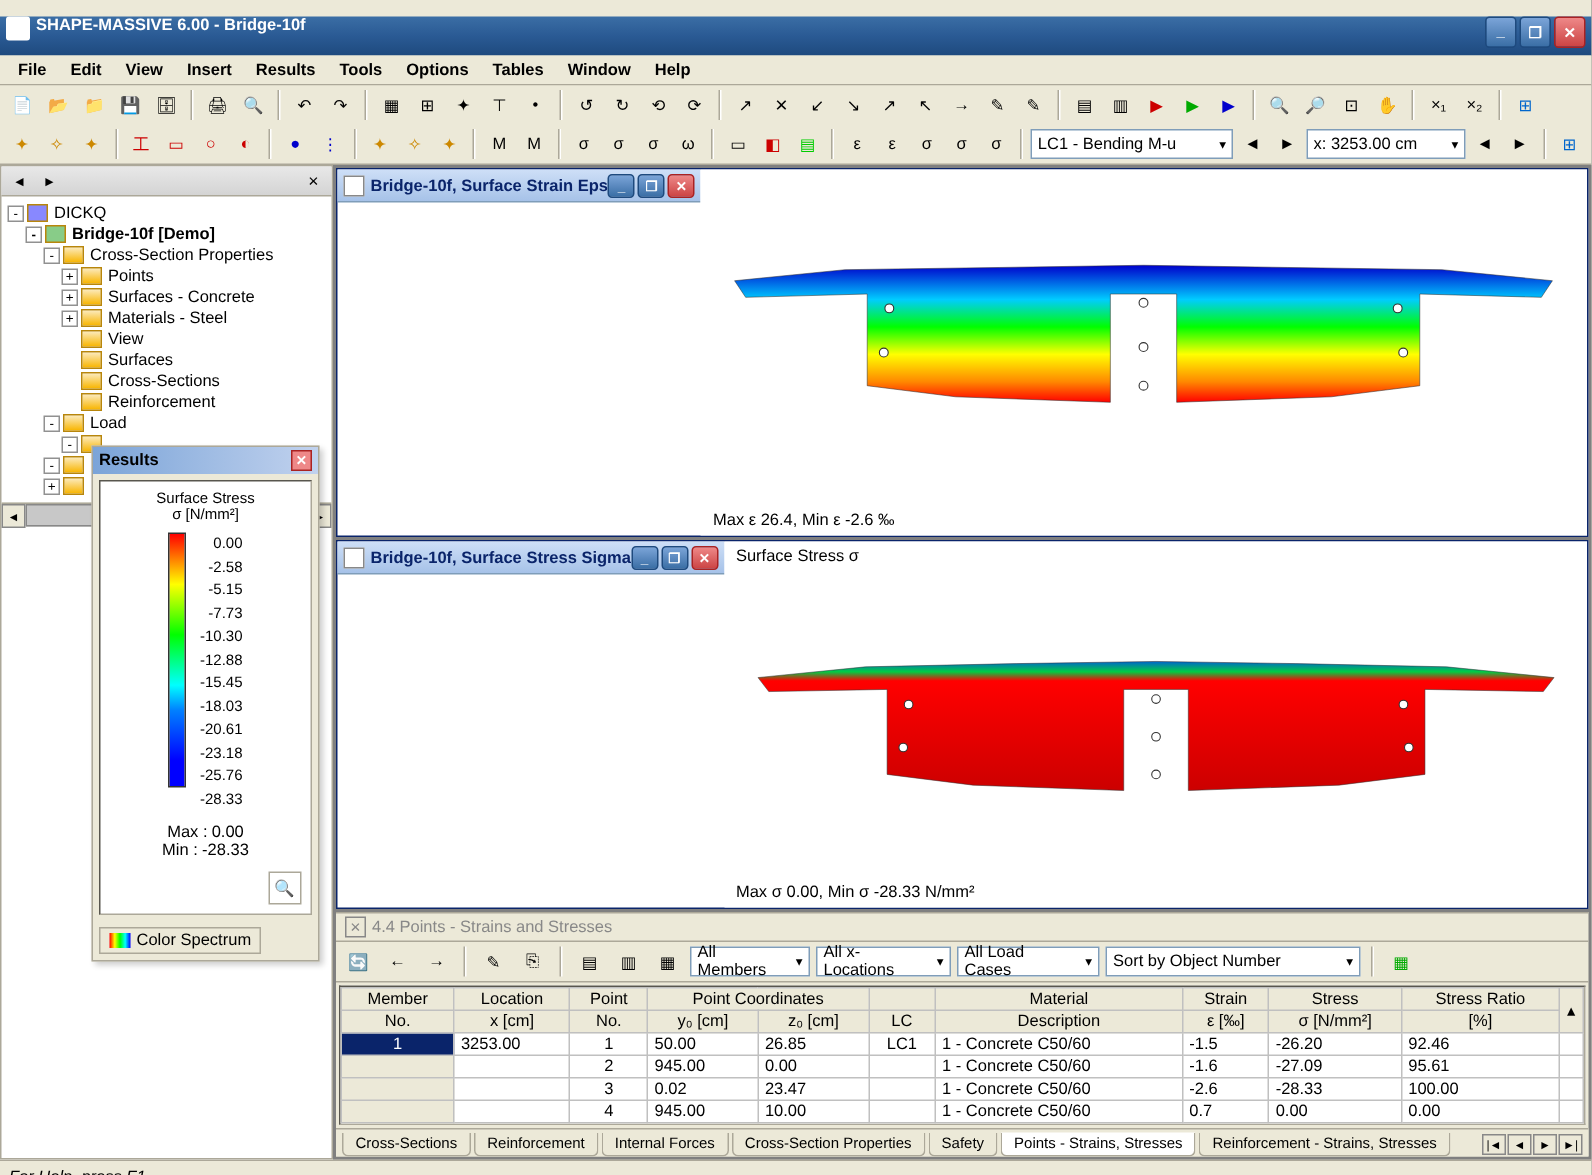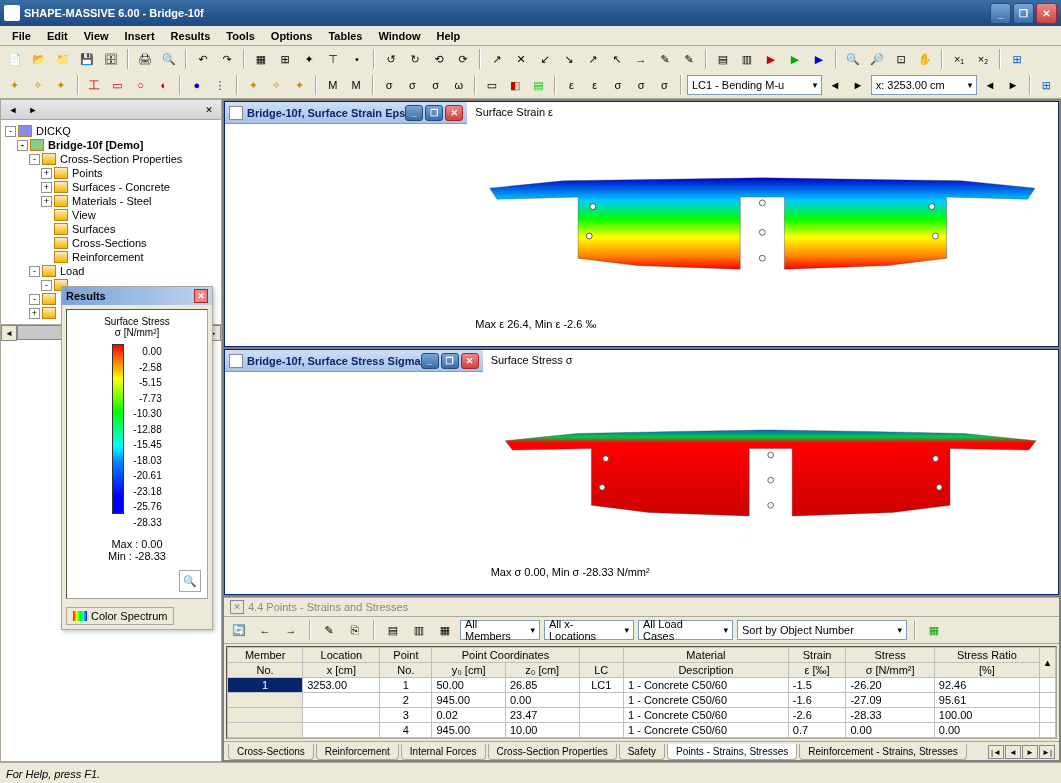--- a/index.html
+++ b/index.html
@@ -1,18 +1,18 @@
 <!DOCTYPE html>
 <html><head>
 <meta charset="utf-8">
 <style>
 * { box-sizing: border-box; margin: 0; padding: 0; font-family: Tahoma, Arial, sans-serif; font-size: 11px; }
 body { background: #ece9d8; overflow: hidden; }
 
-.titlebar { height: 26px; background: linear-gradient(to bottom, #3b6ea5 0%, #2a5a94 50%, #1e4a7e 100%); display: flex; align-items: center; padding: 0 4px; color: white; }
+.titlebar { height: 26px; background: linear-gradient(to bottom, #3b6ea5 0%, #2a5a94 50%, #1e4a7e 100%); display: flex; padding: 0 4px; color: white; margin-top: 11px; }
 .titlebar .icon { width: 16px; height: 16px; background: #fff; margin-right: 4px; border-radius: 2px; }
 .titlebar .title { flex: 1; font-weight: bold; }
 .winbtns { display: flex; gap: 2px; }
 .winbtn { width: 21px; height: 21px; background: linear-gradient(to bottom, #7ba4d8, #3a6ea5); border: 1px solid #1e4a7e; border-radius: 3px; display: flex; align-items: center; justify-content: center; color: white; font-weight: bold; font-size: 10px; cursor: pointer; }
 .winbtn.close { background: linear-gradient(to bottom, #e88, #c44); border-color: #a22; }
 
 .menubar { height: 20px; background: #ece9d8; display: flex; align-items: center; padding: 0 4px; border-bottom: 1px solid #aca899; }
 .menubar span { padding: 2px 8px; cursor: pointer; font-weight: bold; }
 
 .toolbars { background: #ece9d8; border-bottom: 1px solid #aca899; }
@@ -50,21 +50,21 @@
 
 .content { flex: 1; display: flex; flex-direction: column; background: #808080; padding: 2px; gap: 2px; overflow: hidden; }
 
 .subwindow { background: white; border: 1px solid #0a246a; display: flex; flex-direction: row; }
 .sub-titlebar { height: 22px; background: linear-gradient(to bottom, #cedff7, #a6c2e8); display: flex; align-items: center; padding: 0 4px; font-weight: bold; color: #0a246a; border-bottom: 1px solid #7f9db9; }
 .sub-titlebar .title-icon { width: 14px; height: 14px; background: #fff; border: 1px solid #888; margin-right: 4px; }
 .sub-titlebar .winbtns { margin-left: auto; }
 .sub-titlebar .winbtn { width: 18px; height: 16px; font-size: 9px; }
 .sub-body { flex: 1; padding: 4px 8px; background: white; position: relative; overflow: hidden; }
 .sub-body .caption { font-size: 11px; }
-.sub-body .bottom-caption { position: absolute; bottom: 16px; left: 8px; font-size: 11px; }
+.sub-body .bottom-caption { position: absolute; bottom: 4px; left: 8px; font-size: 11px; }
 .sub-body svg { width: 100%; height: calc(100% - 30px); margin-top: 4px; }
 
 .table-panel { background: #ece9d8; border-top: 1px solid #aca899; }
 .table-title { padding: 2px 6px; color: #888; border-bottom: 1px solid #aca899; display:flex; align-items:center; }
 .table-title .xbtn { width:14px; height:14px; border:1px solid #888; display:flex; align-items:center; justify-content:center; margin-right:4px; font-size:9px; cursor:pointer;}
 .table-toolbar { display: flex; align-items: center; padding: 2px 4px; gap: 4px; border-bottom: 1px solid #aca899; }
 .table-wrap { overflow: auto; background: white; border: 1px inset #aca899; margin: 2px; }
 table { border-collapse: collapse; width: 100%; font-size: 11px; }
 th, td { border: 1px solid #c0c0c0; padding: 1px 4px; text-align: center; background: white; }
 th { background: #ece9d8; font-weight: normal; }
@@ -332,21 +332,20 @@
       <div class="sub-titlebar">
         <div class="title-icon"></div>
         <span>Bridge-10f, Surface Strain Eps</span>
         <div class="winbtns">
           <div class="winbtn">_</div>
           <div class="winbtn">❐</div>
           <div class="winbtn close">✕</div>
         </div>
       </div>
       <div class="sub-body">
-        <div class="caption">Surface Strain ε</div>
         <svg viewBox="0 0 780 160">
           <defs>
               <linearGradient id="g1" x1="0" y1="0" x2="0" y2="1">
                 <stop offset="0%" stop-color="#0000cc"></stop>
                 <stop offset="25%" stop-color="#00ccff"></stop>
                 <stop offset="45%" stop-color="#00ff00"></stop>
                 <stop offset="65%" stop-color="#ffff00"></stop>
                 <stop offset="85%" stop-color="#ff8800"></stop>
                 <stop offset="100%" stop-color="#ff0000"></stop>
               </linearGradient>

